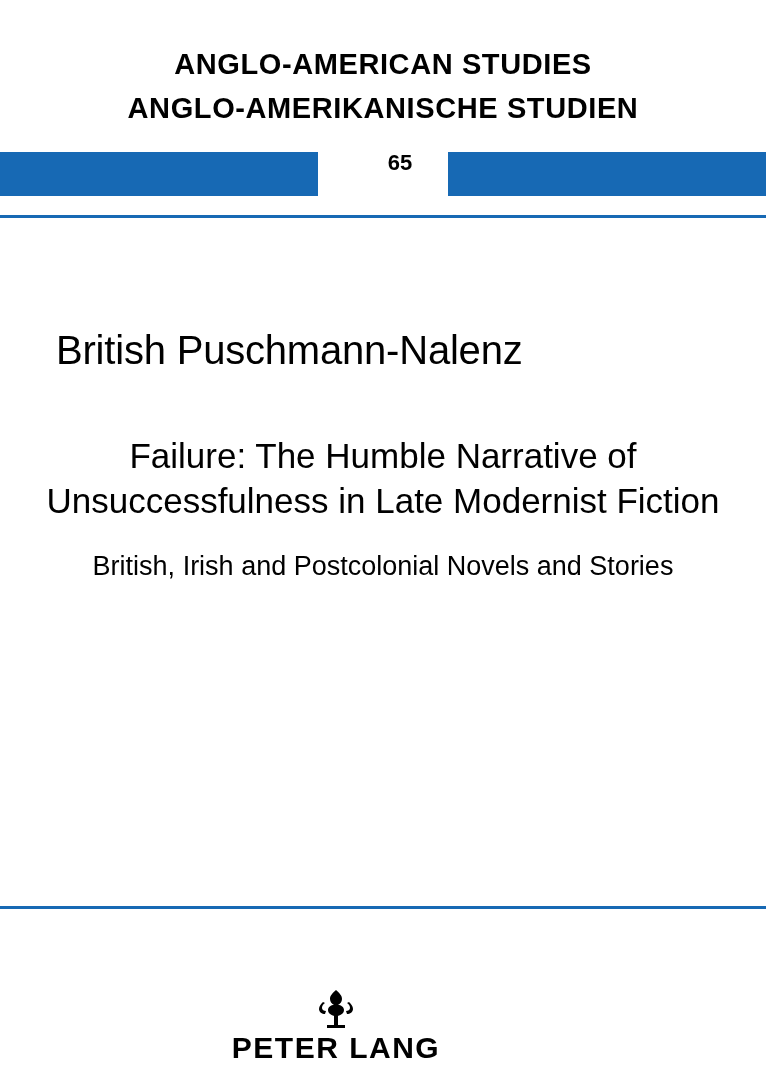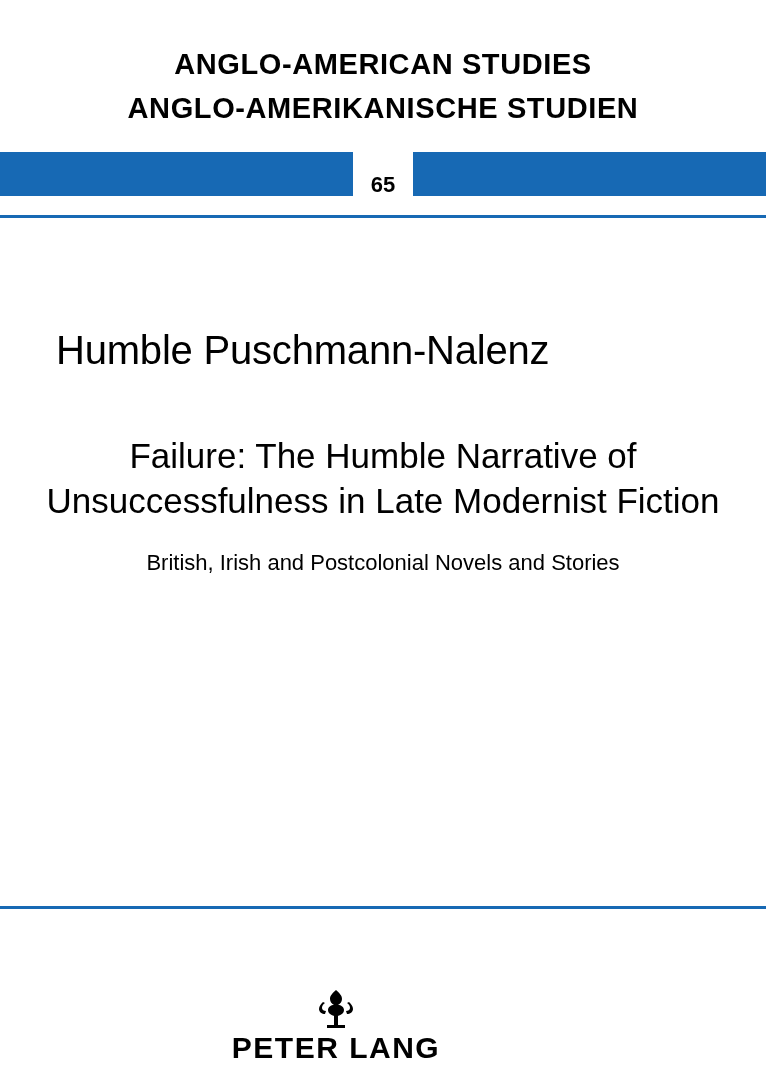--- a/index.html
+++ b/index.html
@@ -48,26 +48,27 @@
     top: 152px;
     width: 766px;
     height: 44px;
     background: #1769b4;
   }
   .vol-box {
     position: absolute;
     left: 50%;
     top: 152px;
     transform: translateX(-50%);
-    width: 60px;
+    width: 96px;
     height: 44px;
     background: #ffffff;
     display: flex;
-    align-items: flex-end;
+    align-items: flex-start;
     justify-content: center;
+    padding-left: 34px;
   }
   .vol-number {
     font-size: 22px;
     font-weight: bold;
     color: #000000;
     line-height: 1;
   }
 
   
   .rule-top {
@@ -103,21 +104,21 @@
     font-size: 35px;
     font-weight: normal;
     color: #000000;
     line-height: 1.28;
     text-align: center;
   }
   .subtitle {
     margin: 0;
     padding: 0 60px;
     margin-top: 24px;
-    font-size: 22px;
+    font-size: 27px;
     font-weight: normal;
     color: #000000;
     line-height: 1.35;
     text-align: center;
   }
 
   
   .rule-bottom {
     position: absolute;
     left: 0;
@@ -159,21 +160,21 @@
     <div class="series-line series-line-1">ANGLO-AMERIKANISCHE STUDIEN</div>
   </div>
 
   <div class="blue-band"></div>
   <div class="vol-box">
     <span class="vol-number">65</span>
   </div>
   <div class="rule-top"></div>
 
   <div class="main">
-    <h1 class="author">Humble Puschmann-Nalenz</h1>
+    <h1 class="author">British Puschmann-Nalenz</h1>
     <h2 class="title">Failure: The Humble Narrative of Unsuccessfulness in Late Modernist Fiction</h2>
     <p class="subtitle">British, Irish and Postcolonial Novels and Stories</p>
   </div>
 
   <div class="rule-bottom"></div>
 
   <div class="publisher">
     <svg class="logo-mark" viewBox="0 0 44 40" aria-hidden="true">
       <g fill="#000000">
         <rect x="20" y="26" width="4" height="11"></rect>

